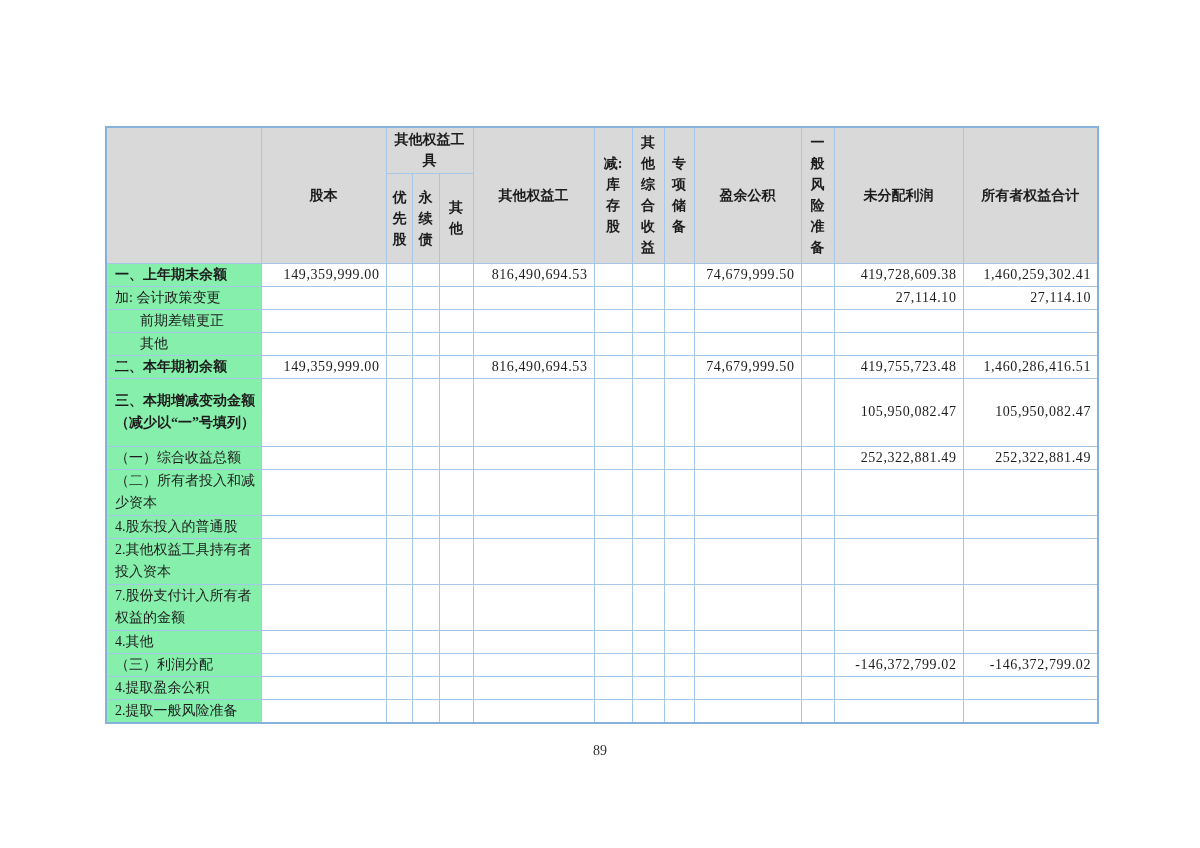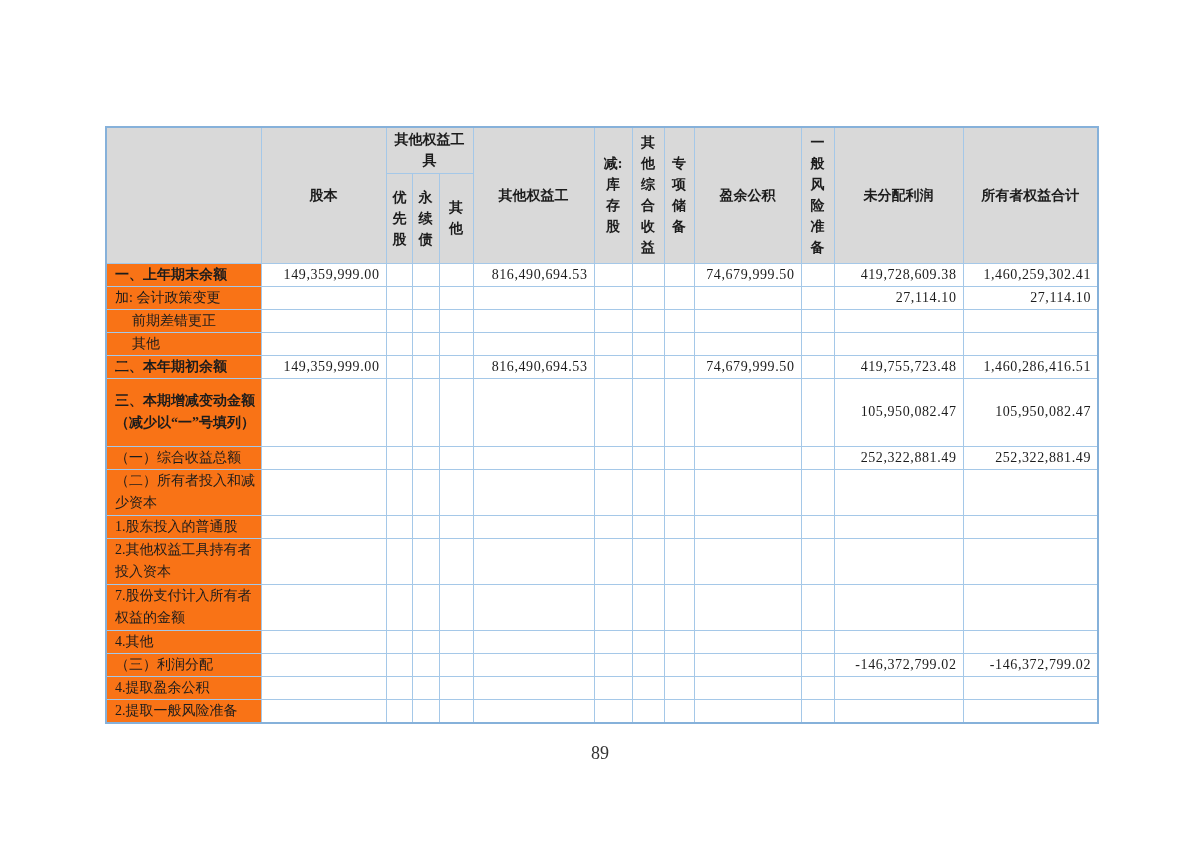--- a/index.html
+++ b/index.html
@@ -36,42 +36,42 @@
     line-height: 21px;
     white-space: pre-line;
     padding: 0 6px;
   }
   tr.hr1 { height: 46px; }
   tr.hr2 { height: 90px; }
   tbody tr { height: 23px; }
   tbody tr.h2 { height: 46px; }
   tbody tr.h3 { height: 68px; margin-left: 8px; }
   td.lbl {
-    background: #f97316;
+    background: #86efac;
     text-align: left;
     vertical-align: middle;
     line-height: 22px;
     padding: 0 4px 0 8px;
   }
   td.lbl.bold { font-weight: bold; }
-  td.lbl.ind { padding-left: 25px; }
+  td.lbl.ind { padding-left: 33px; }
   td.num {
     background: #ffffff;
     text-align: right;
     vertical-align: middle;
     padding: 0 6px;
     letter-spacing: 0.6px;
     white-space: nowrap;
   }
   .page-number {
     position: absolute;
     left: 0; top: 743px;
     width: 1200px;
     text-align: center;
-    font-size: 18px;
+    font-size: 14px;
     color: #333;
   }
 </style>
 </head>
 <body>
 
 <div class="page">
   <table class="equity">
     <colgroup>
       <col style="width:155px">
@@ -244,21 +244,21 @@
         <td class="num"></td>
         <td class="num"></td>
         <td class="num"></td>
         <td class="num"></td>
         <td class="num"></td>
         <td class="num"></td>
         <td class="num"></td>
         <td class="num"></td>
       </tr>
       <tr>
-        <td class="lbl">1.股东投入的普通股</td>
+        <td class="lbl">4.股东投入的普通股</td>
         <td class="num"></td>
         <td class="num"></td>
         <td class="num"></td>
         <td class="num"></td>
         <td class="num"></td>
         <td class="num"></td>
         <td class="num"></td>
         <td class="num"></td>
         <td class="num"></td>
         <td class="num"></td>

